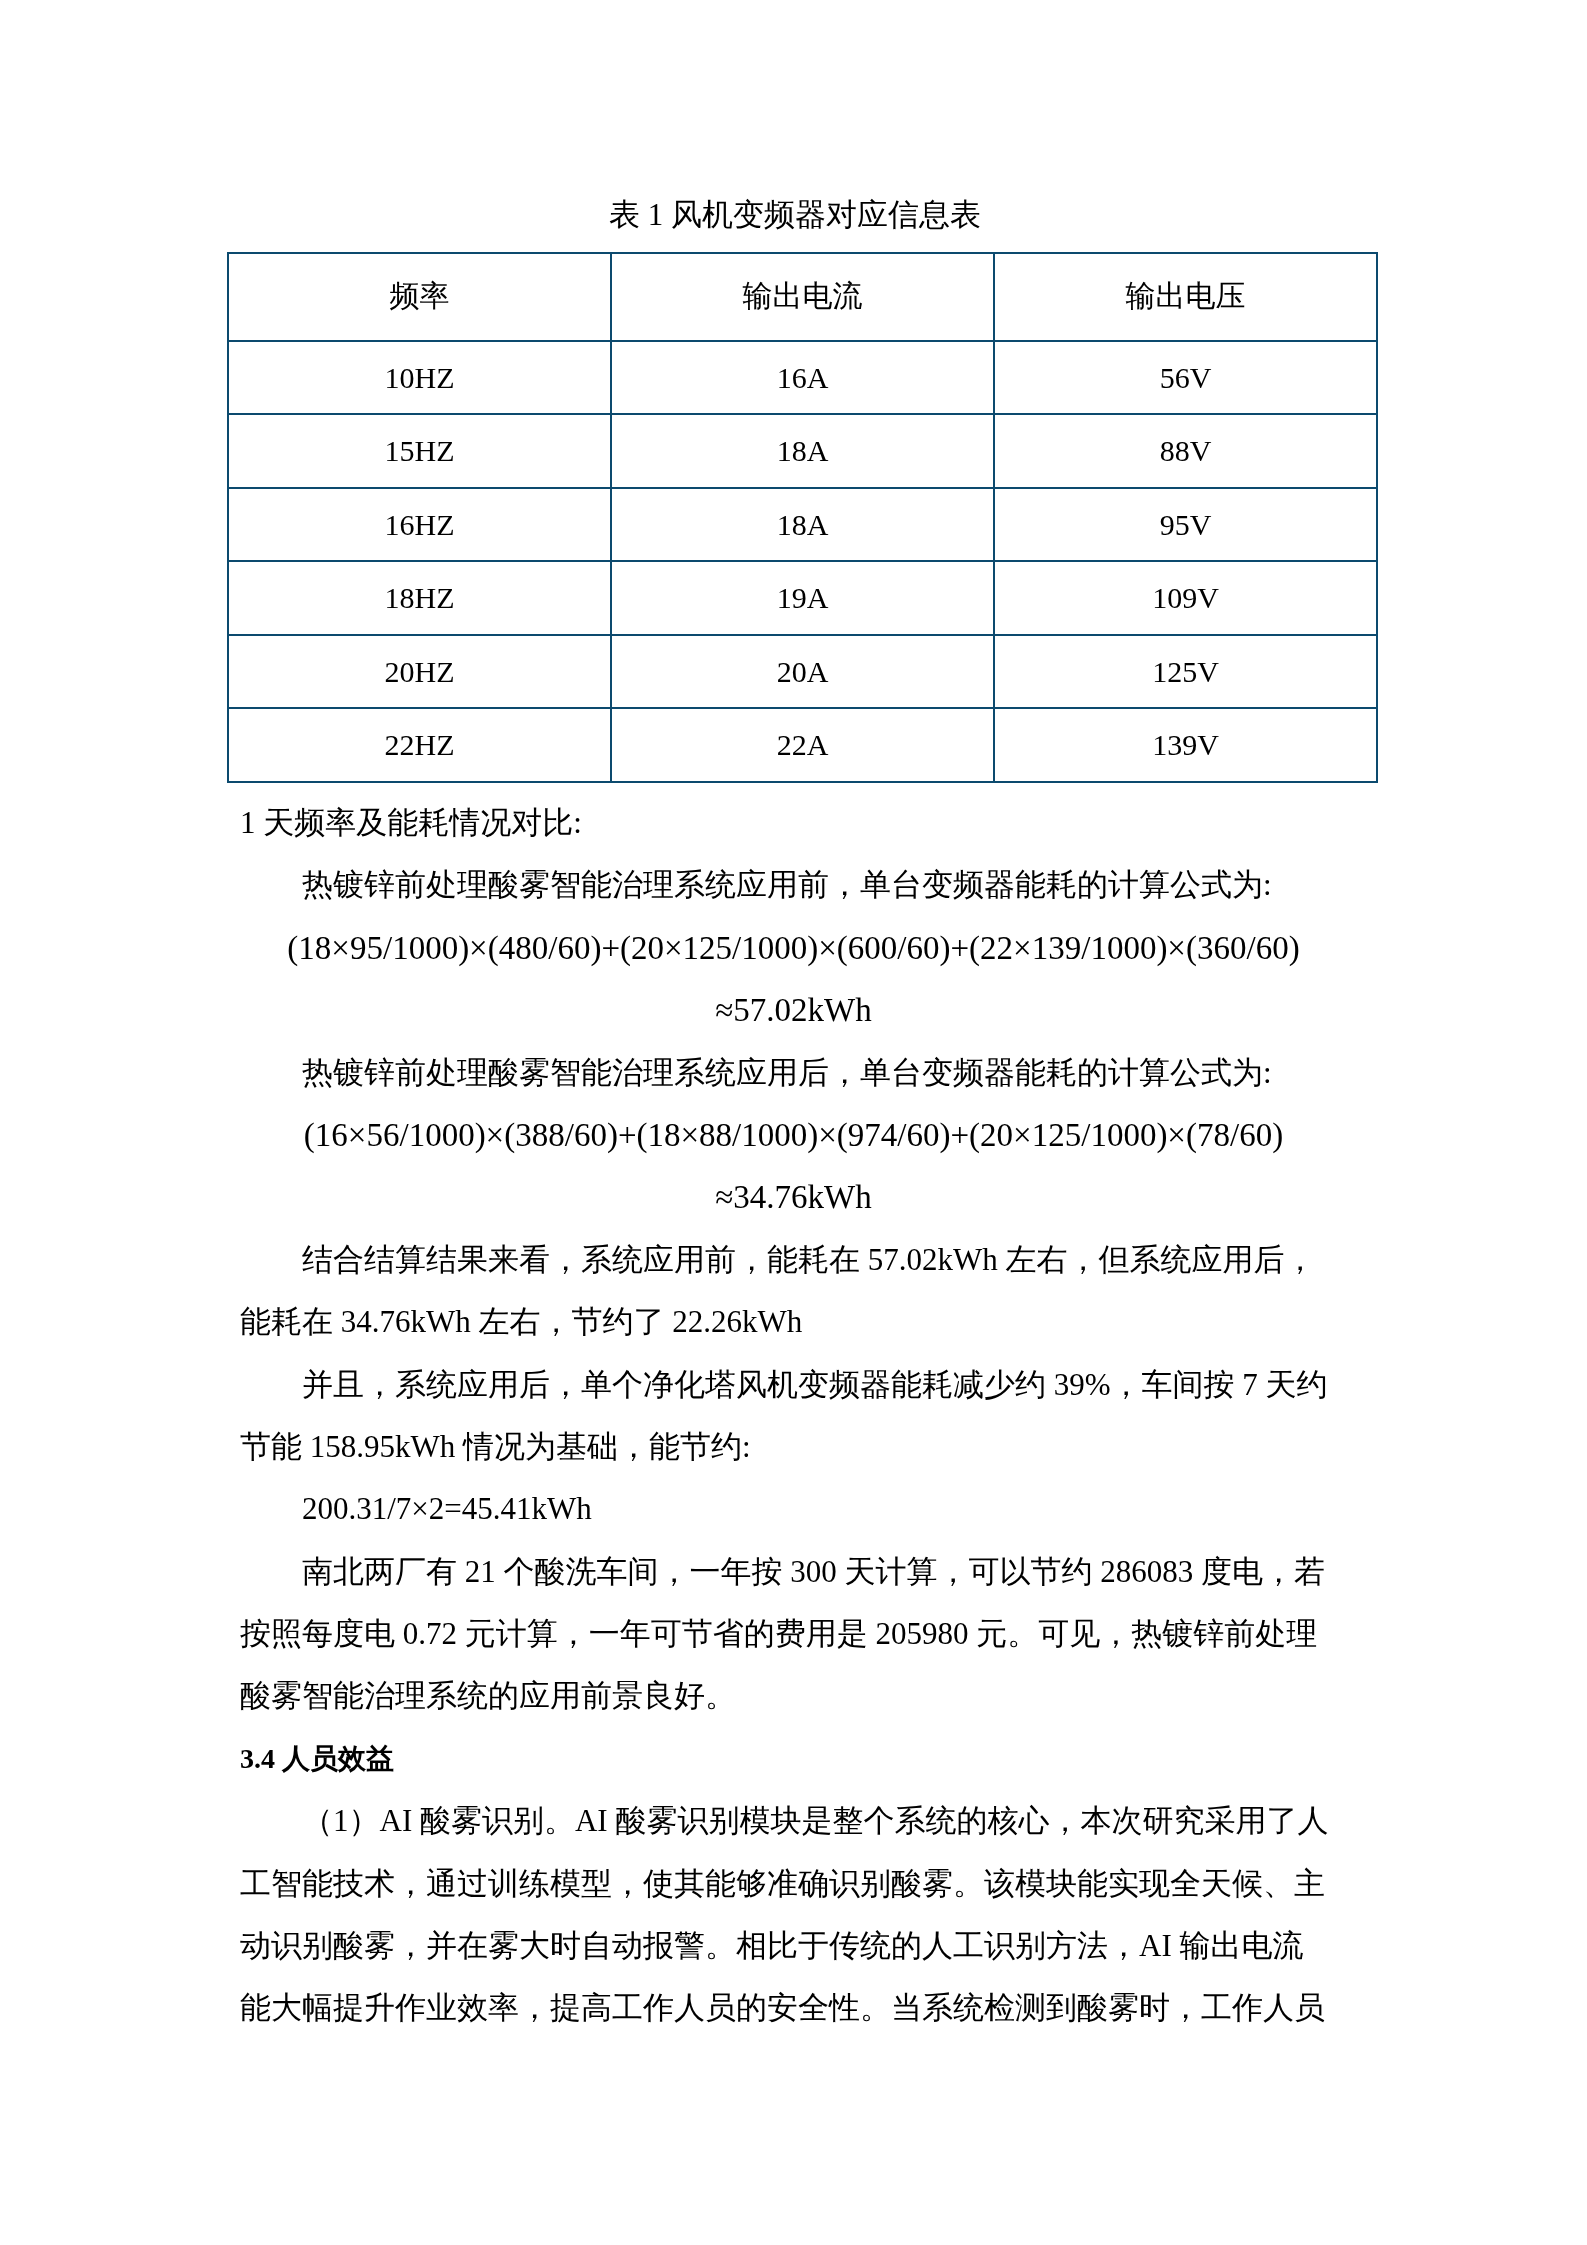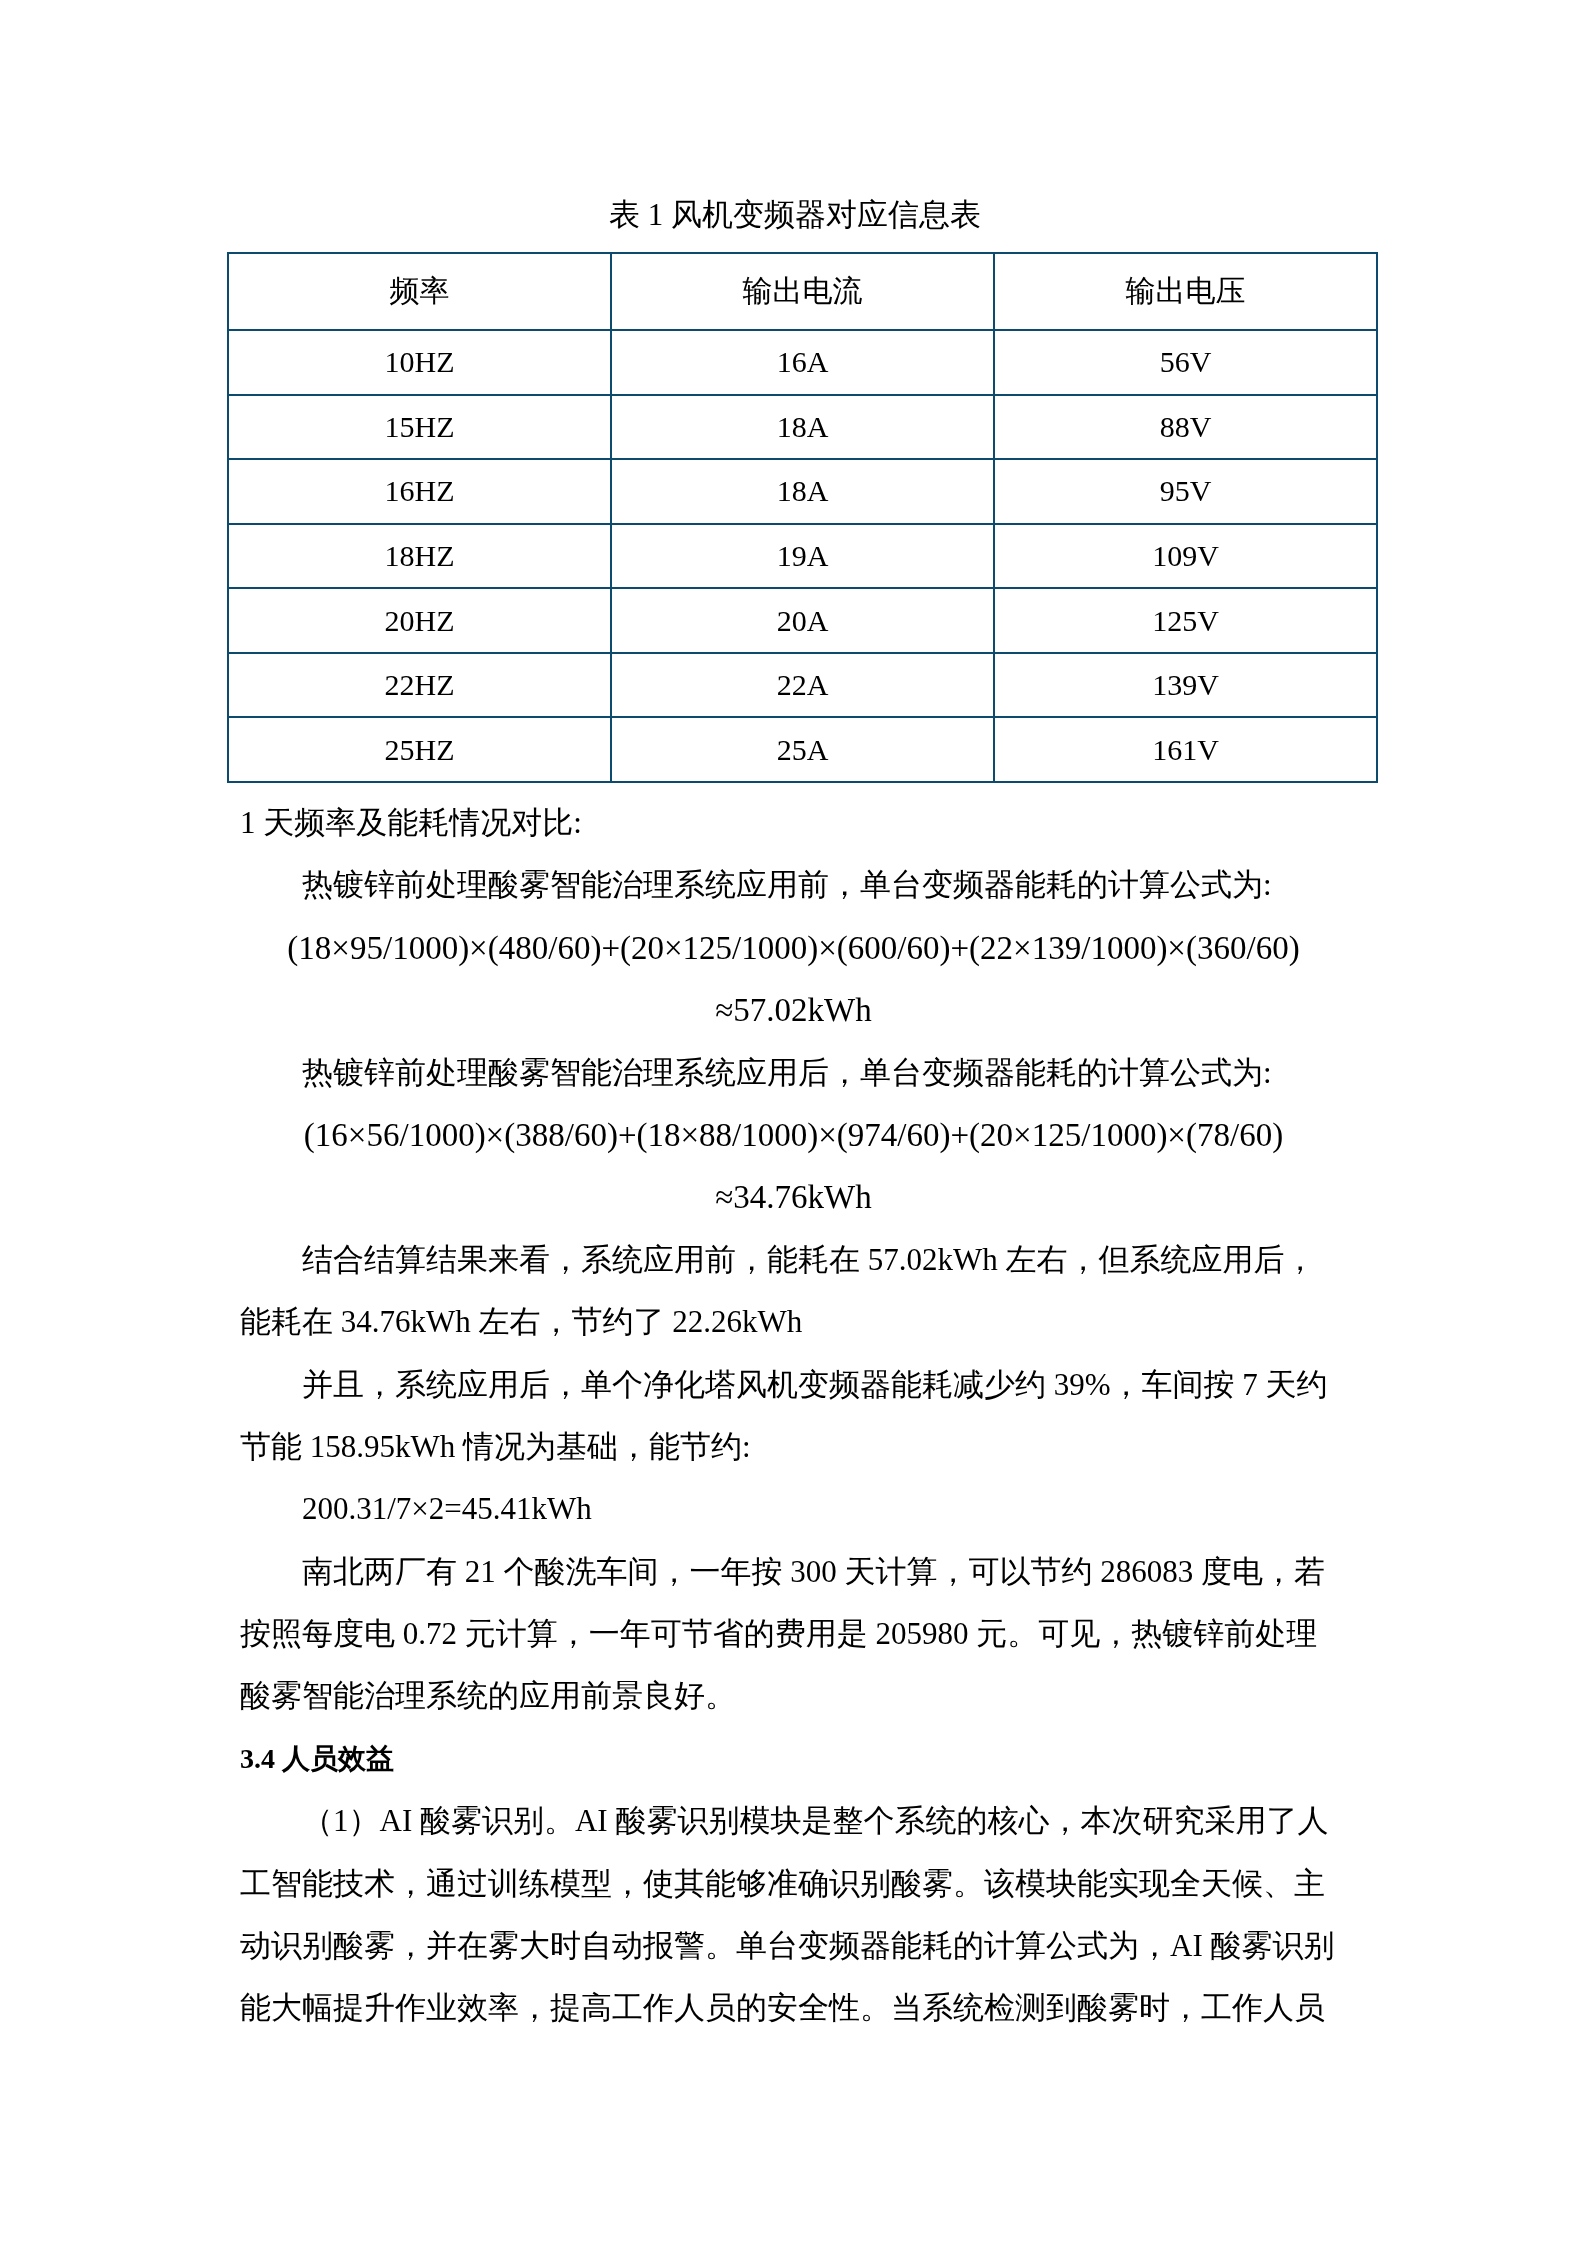--- a/index.html
+++ b/index.html
@@ -105,25 +105,20 @@
       <tr>
         <td>20HZ</td>
         <td>20A</td>
         <td>125V</td>
       </tr>
       <tr>
         <td>22HZ</td>
         <td>22A</td>
         <td>139V</td>
       </tr>
-      <tr>
-        <td>25HZ</td>
-        <td>25A</td>
-        <td>161V</td>
-      </tr>
     </tbody>
   </table>
 
   <div class="doc-lines">
     <div class="line">1 天频率及能耗情况对比:</div>
     <div class="line indent">热镀锌前处理酸雾智能治理系统应用前，单台变频器能耗的计算公式为:</div>
     <div class="line formula">(18×95/1000)×(480/60)+(20×125/1000)×(600/60)+(22×139/1000)×(360/60)</div>
     <div class="line formula">≈57.02kWh</div>
     <div class="line indent">热镀锌前处理酸雾智能治理系统应用后，单台变频器能耗的计算公式为:</div>
     <div class="line formula">(16×56/1000)×(388/60)+(18×88/1000)×(974/60)+(20×125/1000)×(78/60)</div>
@@ -132,17 +127,17 @@
     <div class="line">能耗在 34.76kWh 左右，节约了 22.26kWh</div>
     <div class="line indent">并且，系统应用后，单个净化塔风机变频器能耗减少约 39%，车间按 7 天约</div>
     <div class="line">节能 158.95kWh 情况为基础，能节约:</div>
     <div class="line indent">200.31/7×2=45.41kWh</div>
     <div class="line indent">南北两厂有 21 个酸洗车间，一年按 300 天计算，可以节约 286083 度电，若</div>
     <div class="line">按照每度电 0.72 元计算，一年可节省的费用是 205980 元。可见，热镀锌前处理</div>
     <div class="line">酸雾智能治理系统的应用前景良好。</div>
     <div class="line heading">3.4 人员效益</div>
     <div class="line indent">（1）AI 酸雾识别。AI 酸雾识别模块是整个系统的核心，本次研究采用了人</div>
     <div class="line">工智能技术，通过训练模型，使其能够准确识别酸雾。该模块能实现全天候、主</div>
-    <div class="line">动识别酸雾，并在雾大时自动报警。单台变频器能耗的计算公式为，AI 酸雾识别</div>
+    <div class="line">动识别酸雾，并在雾大时自动报警。相比于传统的人工识别方法，AI 输出电流</div>
     <div class="line">能大幅提升作业效率，提高工作人员的安全性。当系统检测到酸雾时，工作人员</div>
   </div>
 
 </div>
 
 </body></html>

